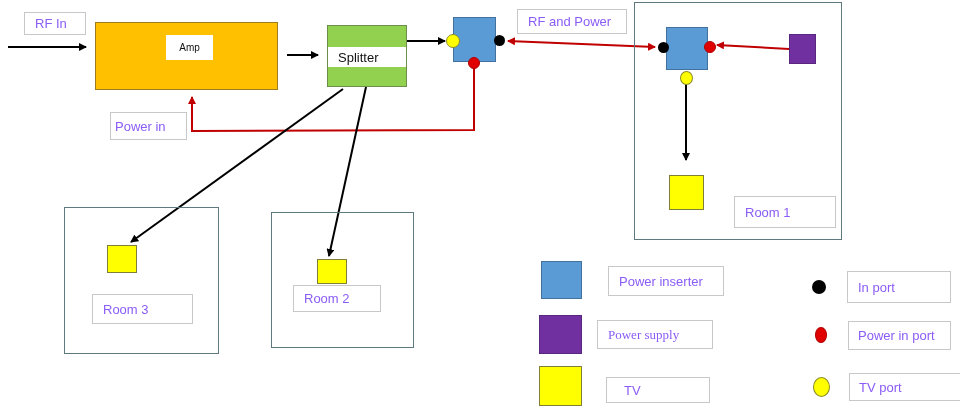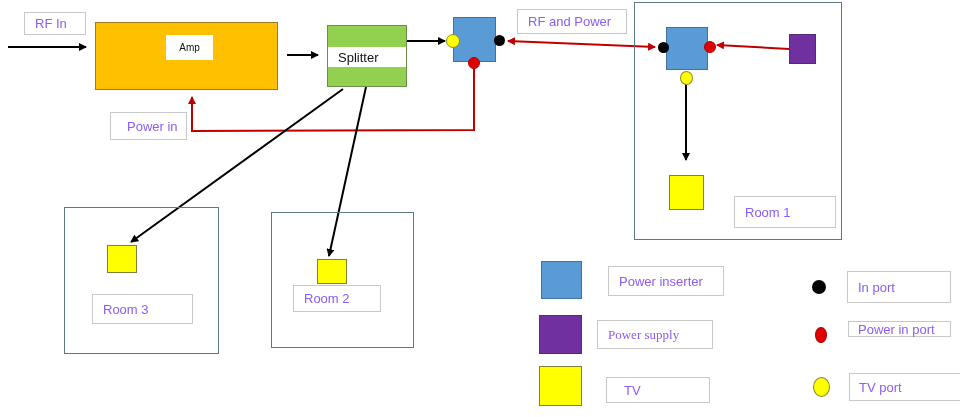--- a/index.html
+++ b/index.html
@@ -62,21 +62,21 @@
 <div class="label" style="left:24px;top:12px;width:62px;height:23px;padding-left:10px;">
   <span>RF In</span>
 </div>
 
 <div class="box amp" style="left:95px;top:22px;width:183px;height:68px;">
   <div class="amp-label" style="left:70px;top:12px;width:47px;height:25px;">
     <span>Amp</span>
   </div>
 </div>
 
-<div class="label" style="left:110px;top:112px;width:77px;height:28px;padding-left:16px;text-align:center;">
+<div class="label" style="left:110px;top:112px;width:77px;height:28px;padding-left:4px;text-align:center;">
   <span>Power in</span>
 </div>
 
 <div class="box splitter" style="left:327px;top:25px;width:80px;height:62px;">
   <div class="splitter-band" style="top:21px;height:20px;">
     <span>Splitter</span>
   </div>
 </div>
 
 <div class="box inserter" style="left:453px;top:17px;width:43px;height:45px;"></div>
@@ -125,20 +125,20 @@
 <div class="label" style="left:606px;top:377px;width:104px;height:26px;padding-left:17px;">
   <span>TV</span>
 </div>
 
 <div class="port in" style="left:812px;top:280px;width:14px;height:14px;"></div>
 <div class="label" style="left:847px;top:271px;width:104px;height:32px;padding-left:10px;">
   <span>In port</span>
 </div>
 
 <div class="port power" style="left:815px;top:327px;width:12px;height:16px;"></div>
-<div class="label" style="left:848px;top:321px;width:103px;height:16px;padding-left:9px;">
+<div class="label" style="left:848px;top:321px;width:103px;height:29px;padding-left:9px;">
   <span>Power in port</span>
 </div>
 
 <div class="port tvp" style="left:813px;top:377px;width:17px;height:20px;"></div>
 <div class="label" style="left:849px;top:373px;width:118px;height:28px;padding-left:9px;">
   <span>TV port</span>
 </div>
 
 </body></html>

